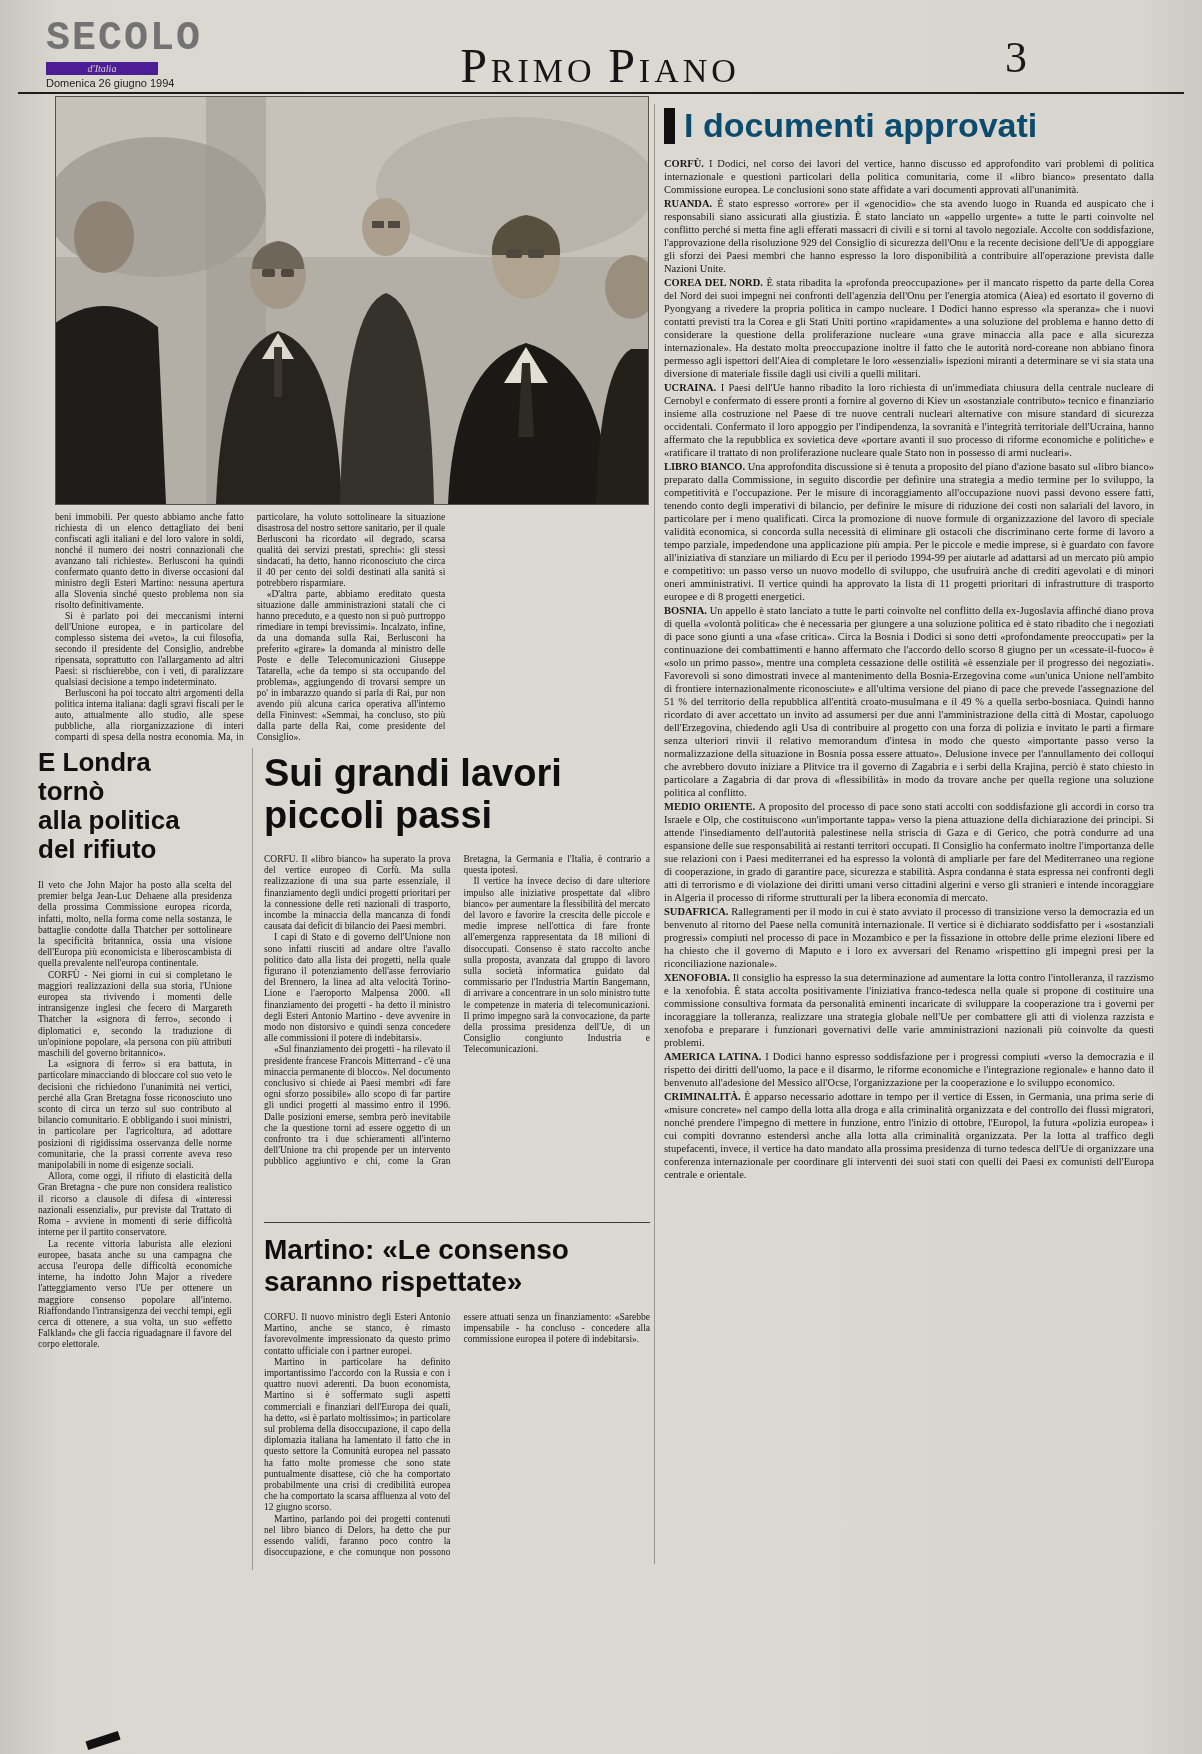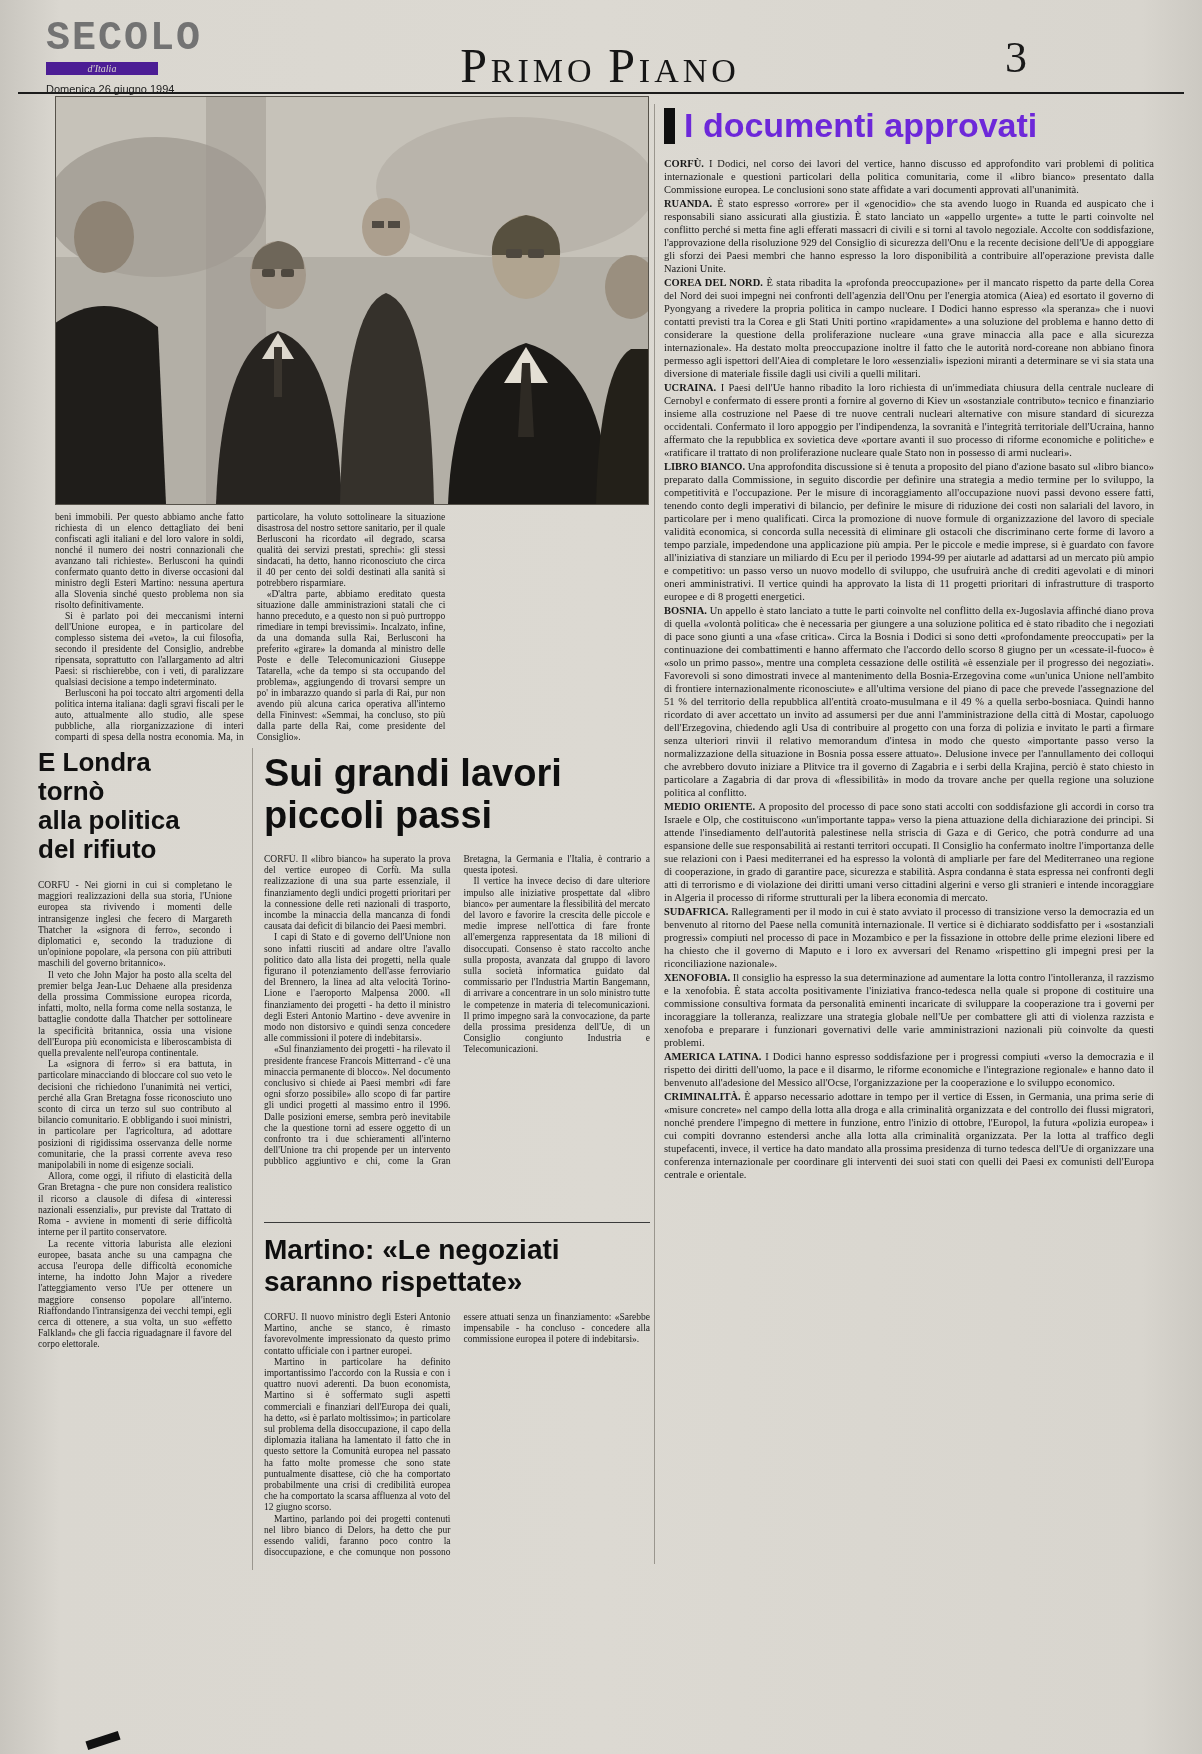--- a/index.html
+++ b/index.html
@@ -7,21 +7,21 @@
     width:1202px;height:1754px;position:relative;overflow:hidden;
     background:linear-gradient(90deg,#c8c5be 0%,#dad7d0 5%,#dcd9d2 50%,#d8d5ce 95%,#ccc9c2 100%);
     font-family:"Liberation Serif",serif;color:#181818;
   }
   .abs{position:absolute;}
   
   .masthead{left:46px;top:16px;}
   .logo{font-family:Liberation Mono, monospace;font-weight:bold;font-size:40px;letter-spacing:2px;color:#737373;}
   .logo-banner{width:112px;background:#4c1d95;color:#d8d5ce;font-family:"Liberation Serif",serif;
     font-style:italic;font-size:10px;text-align:center;padding:1px 3px;margin-top:1px;box-sizing:border-box;}
-  .dateline{font-family:"Liberation Sans",sans-serif;font-size:11px;margin-top:8px;color:#222;}
+  .dateline{font-family:"Liberation Sans",sans-serif;font-size:11px;margin-top:2px;color:#222;}
   .header-rule{left:18px;top:92px;width:1166px;height:2px;background:#1c1c1c;}
   .section-title{left:340px;top:42px;width:520px;text-align:center;font-family:"Liberation Serif",serif;
     color:#161616;letter-spacing:4px;white-space:nowrap;}
   .section-title .cap{font-size:48px;line-height:1;}
   .section-title .rest{font-size:34px;font-family:Liberation Serif, serif;}
   .page-number{left:1005px;top:32px;font-family:"Liberation Serif",serif;font-size:44px;color:#1a1a1a;}
   
   .photo{left:55px;top:96px;width:592px;height:407px;border:1px solid #56524a;background:#b3afa6;overflow:hidden;}
   .photo svg{display:block;width:100%;height:100%;}
   
@@ -29,21 +29,21 @@
   .bt p:first-child{text-indent:0;}
   .bt strong{font-weight:bold;}
   
   .continuation{left:55px;top:512px;width:592px;height:232px;column-count:3;column-gap:13px;column-fill:auto;
     font-size:9.5px;line-height:11px;overflow:hidden;}
   
   .v-rule{width:1px;background:#9a968e;}
   .documenti{left:664px;top:106px;width:490px;}
   .doc-head{display:flex;align-items:center;gap:9px;margin-bottom:12px;}
   .doc-bar{width:11px;height:36px;background:#0f0f0f;flex:0 0 auto;}
-  .doc-title{font-family:"Liberation Sans",sans-serif;font-weight:bold;font-size:34px;color:#6d28d9;white-space:nowrap;}
+  .doc-title{font-family:"Liberation Sans",sans-serif;font-weight:bold;font-size:34px;color:#0c4a6e;white-space:nowrap;}
   .doc-body{font-size:10.5px;line-height:13px;height:1392px;overflow:hidden;}
   .doc-body p{text-indent:0;margin-bottom:1px;}
   
   .londra{left:38px;top:748px;width:194px;}
   .londra-head div{font-family:"Liberation Sans",sans-serif;font-weight:bold;font-size:26px;line-height:29px;color:#101010;}
   .londra-body{margin-top:16px;font-size:9.5px;line-height:11.2px;height:660px;overflow:hidden;}
   
   .lavori{left:264px;top:752px;width:386px;}
   .lavori-head div{font-family:"Liberation Sans",sans-serif;font-weight:bold;font-size:38px;line-height:42px;color:#0f0f0f;}
   .lavori-body{margin-top:18px;column-count:2;column-gap:13px;column-fill:auto;font-size:9.5px;line-height:11.2px;
@@ -149,22 +149,22 @@
 </div>
 
 <div class="abs londra">
   <div class="londra-head">
     <div>E Londra</div>
     <div>tornò</div>
     <div>alla politica</div>
     <div>del rifiuto</div>
   </div>
   <div class="londra-body bt">
+      <p>Il veto che John Major ha posto alla scelta del premier belga Jean-Luc Dehaene alla presidenza della prossima Commissione europea ricorda, infatti, molto, nella forma come nella sostanza, le battaglie condotte dalla Thatcher per sottolineare la specificità britannica, ossia una visione dell'Europa più economicista e liberoscambista di quella prevalente nell'europa continentale.</p>
       <p>CORFÙ - Nei giorni in cui si completano le maggiori realizzazioni della sua storia, l'Unione europea sta rivivendo i momenti delle intransigenze inglesi che fecero di Margareth Thatcher la «signora di ferro», secondo i diplomatici e, secondo la traduzione di un'opinione popolare, «la persona con più attributi maschili del governo britannico».</p>
-      <p>Il veto che John Major ha posto alla scelta del premier belga Jean-Luc Dehaene alla presidenza della prossima Commissione europea ricorda, infatti, molto, nella forma come nella sostanza, le battaglie condotte dalla Thatcher per sottolineare la specificità britannica, ossia una visione dell'Europa più economicista e liberoscambista di quella prevalente nell'europa continentale.</p>
       <p>La «signora di ferro» si era battuta, in particolare minacciando di bloccare col suo veto le decisioni che richiedono l'unanimità nei vertici, perché alla Gran Bretagna fosse riconosciuto uno sconto di circa un terzo sul suo contributo al bilancio comunitario. E obbligando i suoi ministri, in particolare per l'agricoltura, ad adottare posizioni di rigidissima osservanza delle norme comunitarie, che la prassi corrente aveva reso manipolabili in nome di esigenze sociali.</p>
       <p>Allora, come oggi, il rifiuto di elasticità della Gran Bretagna - che pure non considera realistico il ricorso a clausole di difesa di «interessi nazionali essenziali», pur previste dal Trattato di Roma - avviene in momenti di serie difficoltà interne per il partito conservatore.</p>
       <p>La recente vittoria laburista alle elezioni europee, basata anche su una campagna che accusa l'europa delle difficoltà economiche interne, ha indotto John Major a rivedere l'atteggiamento verso l'Ue per ottenere un maggiore consenso popolare all'interno. Riaffondando l'intransigenza dei vecchi tempi, egli cerca di ottenere, a sua volta, un suo «effetto Falkland» che gli faccia riguadagnare il favore del corpo elettorale.</p>
     </div>
 </div>
 
 <div class="abs v-rule" style="left:252px;top:748px;height:822px;"></div>
 
 <div class="abs lavori">
   <div class="lavori-head">
@@ -175,21 +175,21 @@
       <p>CORFÙ. Il «libro bianco» ha superato la prova del vertice europeo di Corfù. Ma sulla realizzazione di una sua parte essenziale, il finanziamento degli undici progetti prioritari per la connessione delle reti nazionali di trasporto, incombe la minaccia della mancanza di fondi causata dai deficit di bilancio dei Paesi membri.</p>
       <p>I capi di Stato e di governo dell'Unione non sono infatti riusciti ad andare oltre l'avallo politico dato alla lista dei progetti, nella quale figurano il potenziamento dell'asse ferroviario del Brennero, la linea ad alta velocità Torino-Lione e l'aeroporto Malpensa 2000. «Il finanziamento dei progetti - ha detto il ministro degli Esteri Antonio Martino - deve avvenire in modo non distorsivo e quindi senza concedere alle commissioni il potere di indebitarsi».</p>
       <p>«Sul finanziamento dei progetti - ha rilevato il presidente francese Francois Mitterrand - c'è una minaccia permanente di blocco». Nel documento conclusivo si chiede ai Paesi membri «di fare ogni sforzo possibile» allo scopo di far partire gli undici progetti al massimo entro il 1996. Dalle posizioni emerse, sembra però inevitabile che la questione torni ad essere oggetto di un confronto tra i due schieramenti all'interno dell'Unione tra chi propende per un intervento pubblico aggiuntivo e chi, come la Gran Bretagna, la Germania e l'Italia, è contrario a questa ipotesi.</p>
       <p>Il vertice ha invece deciso di dare ulteriore impulso alle iniziative prospettate dal «libro bianco» per aumentare la flessibilità del mercato del lavoro e favorire la crescita delle piccole e medie imprese nell'ottica di fare fronte all'emergenza rappresentata da 18 milioni di disoccupati. Consenso è stato raccolto anche sulla proposta, avanzata dal gruppo di lavoro sulla società informatica guidato dal commissario per l'Industria Martin Bangemann, di arrivare a concentrare in un solo ministro tutte le competenze in materia di telecomunicazioni. Il primo impegno sarà la convocazione, da parte della prossima presidenza dell'Ue, di un Consiglio congiunto Industria e Telecomunicazioni.</p>
     </div>
 </div>
 
 <div class="abs martino-rule"></div>
 <div class="abs martino">
   <div class="martino-head">
-    <div>Martino: «Le negoziati</div>
+    <div>Martino: «Le consenso</div>
     <div>saranno rispettate»</div>
   </div>
   <div class="martino-body bt">
       <p>CORFÙ. Il nuovo ministro degli Esteri Antonio Martino, anche se stanco, è rimasto favorevolmente impressionato da questo primo contatto ufficiale con i partner europei.</p>
       <p>Martino in particolare ha definito importantissimo l'accordo con la Russia e con i quattro nuovi aderenti. Da buon economista, Martino si è soffermato sugli aspetti commerciali e finanziari dell'Europa dei quali, ha detto, «si è parlato moltissimo»; in particolare sul problema della disoccupazione, il capo della diplomazia italiana ha lamentato il fatto che in questo settore la Comunità europea nel passato ha fatto molte promesse che sono state puntualmente disattese, ciò che ha comportato probabilmente una crisi di credibilità europea che ha comportato la scarsa affluenza al voto del 12 giugno scorso.</p>
       <p>Martino, parlando poi dei progetti contenuti nel libro bianco di Delors, ha detto che pur essendo validi, faranno poco contro la disoccupazione, e che comunque non possono essere attuati senza un finanziamento: «Sarebbe impensabile - ha concluso - concedere alla commissione europea il potere di indebitarsi».</p>
     </div>
 </div>
 
 <div class="abs scan-mark"></div>

